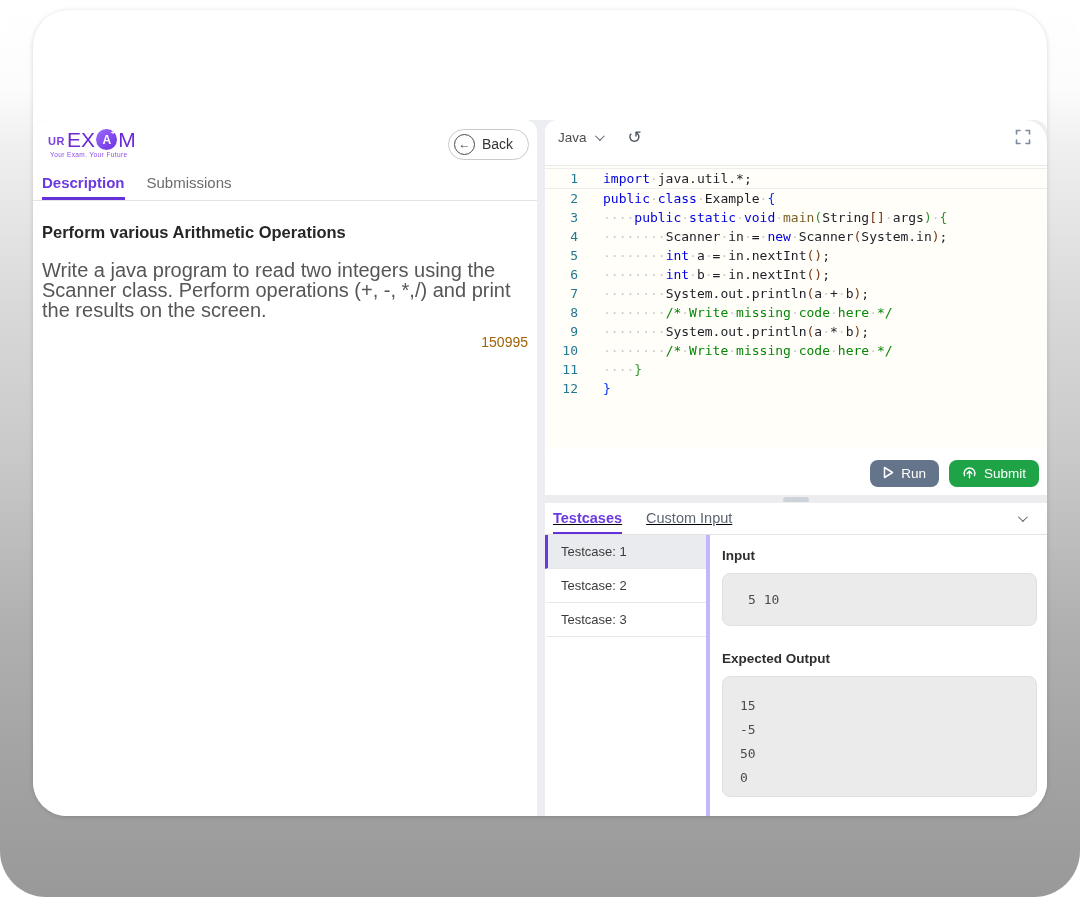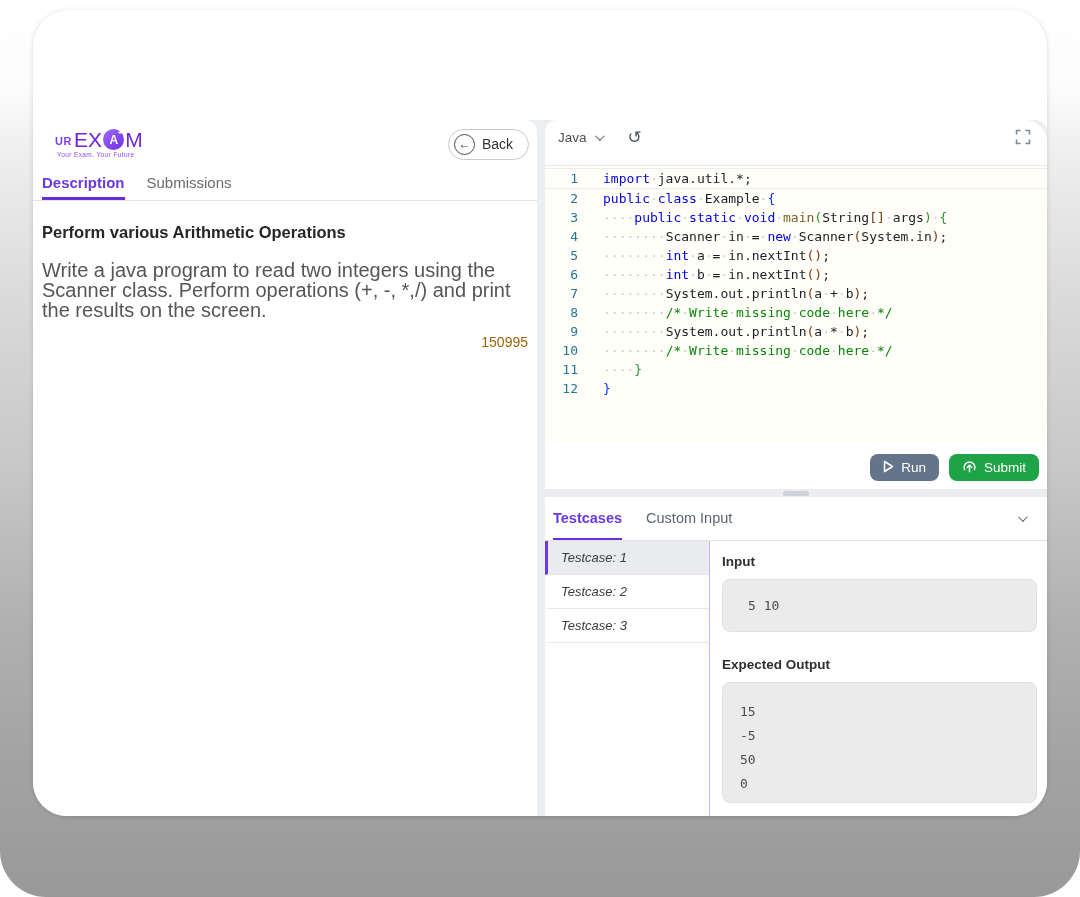--- a/index.html
+++ b/index.html
@@ -14,21 +14,21 @@
   }
   .content-row {
     position:absolute; left:0; top:110px; right:0; bottom:0;
     display:flex; background:#edeef2; border-radius:12px 12px 34px 34px; overflow:hidden;
   }
   .left-panel { width:504px; background:#ffffff; display:flex; flex-direction:column; border-radius:12px 12px 0 32px; }
   .gutter { width:8px; }
   .right-panel { flex:1; background:#ffffff; display:flex; flex-direction:column; border-radius:12px 22px 0 0; overflow:hidden; }
 
   
-  .lp-header { height:48px; display:flex; align-items:center; padding:0 8px 0 22px; }
+  .lp-header { height:48px; display:flex; align-items:center; padding:0 8px 0 15px; }
   .logo { display:flex; flex-direction:column; line-height:1; cursor:default; }
   .logo-row { display:flex; align-items:center; }
   .logo-ur { font-size:11px; font-weight:bold; color:#7b3fe4; letter-spacing:.5px; margin-right:2px; margin-top:3px; }
   .logo-big { font-size:21px; font-weight:400; color:#6d28d9; letter-spacing:.2px; }
   .logo-badge { position:relative; width:21px; height:21px; border-radius:50%;
     background:linear-gradient(135deg,#9d6bff,#6d2fe0); color:#fff; display:flex; align-items:center; justify-content:center;
     font-size:12px; font-weight:bold; margin:0 1px; }
   .logo-badge .plus { position:absolute; top:0px; right:2px; font-size:8px; font-weight:bold; }
   .logo-tagline { font-size:6.5px; color:#8a4bf0; letter-spacing:.4px; margin-top:2px; margin-left:2px; }
   .spacer { flex:1; }
@@ -66,26 +66,26 @@
   .tok-ws { color:#c6cacf; }
   .ed-actions { height:46px; display:flex; align-items:center; justify-content:flex-end; gap:10px; padding:6px 8px 4px 0; }
   .btn { display:flex; align-items:flex-start; gap:7px; color:#fff; font-size:13.5px; border:none; border-radius:8px; padding:6px 13px; cursor:pointer; font-family:"Liberation Sans",sans-serif; }
   .btn-run { background:#64748b; }
   .btn-submit { background:#1ea446; }
 
   .resize-strip { height:8px; background:#ededf0; position:relative; cursor:row-resize; }
   .grip { position:absolute; left:50%; top:1.5px; transform:translateX(-50%); width:26px; height:5px; border-radius:3px; background:#ced3da; }
 
   
-  .tc-header { height:44px; display:flex; align-items:center; gap:24px; padding-left:8px; border-bottom:1px solid #e4e4e7; }
+  .tc-header { height:32px; display:flex; align-items:center; gap:24px; padding-left:8px; border-bottom:1px solid #e4e4e7;text-decoration:underline; }
   .tc-tab { height:100%; display:flex; align-items:center; font-size:14.5px; color:#5c6470; cursor:pointer; border-bottom:2px solid transparent; }
   .tc-tab.active { color:#6b39e0; font-weight:bold; border-bottom-color:#6330d9; }
   .tc-chev { margin-left:auto; margin-right:22px; cursor:pointer; }
   .tc-body { flex:1; display:flex; min-height:0; }
-  .tc-list { width:165px; border-right:1px solid #c4b5fd;font-style:italic; }
+  .tc-list { width:165px; border-right:4px solid #c4b5fd; }
   .tc-item { height:34px; display:flex; align-items:center; padding-left:13px; font-size:13px; color:#3c3c3c;
     border-bottom:1px solid #e8e8e8; border-left:3px solid transparent; cursor:pointer; background:#fff; }
   .tc-item.active { background:#e9ebee; border-left-color:#6b39e0; }
   .tc-detail { flex:1; padding:13px 10px 0 12px; }
   .io-label { font-size:13.5px; font-weight:bold; color:#2e2e2e; }
   .io-box { margin-top:10px; background:#ebebec; border:1px solid #e0e0e0; border-radius:8px;
     font-family:"DejaVu Sans Mono", monospace; font-size:13px; color:#4c4c50; }
   .io-box.input-box { height:53px; padding:18px 8px 0 25px; }
   .io-box.expected-box { height:121px; padding:17px 0 0 17px; line-height:24px; margin-bottom:8px; }
   .exp-line { height:24px; }

